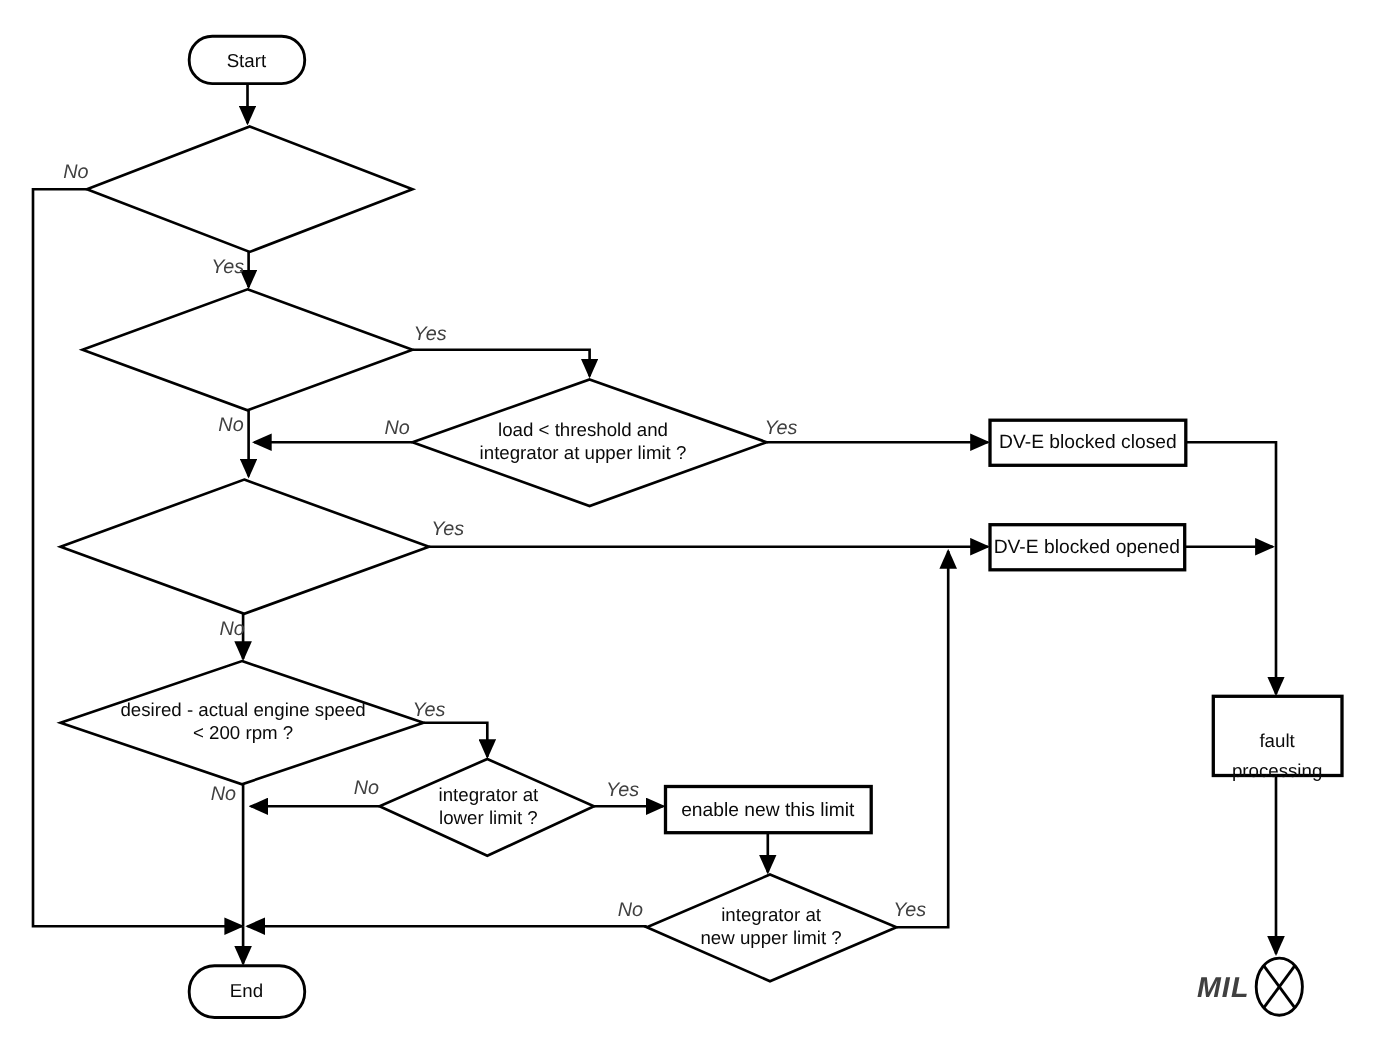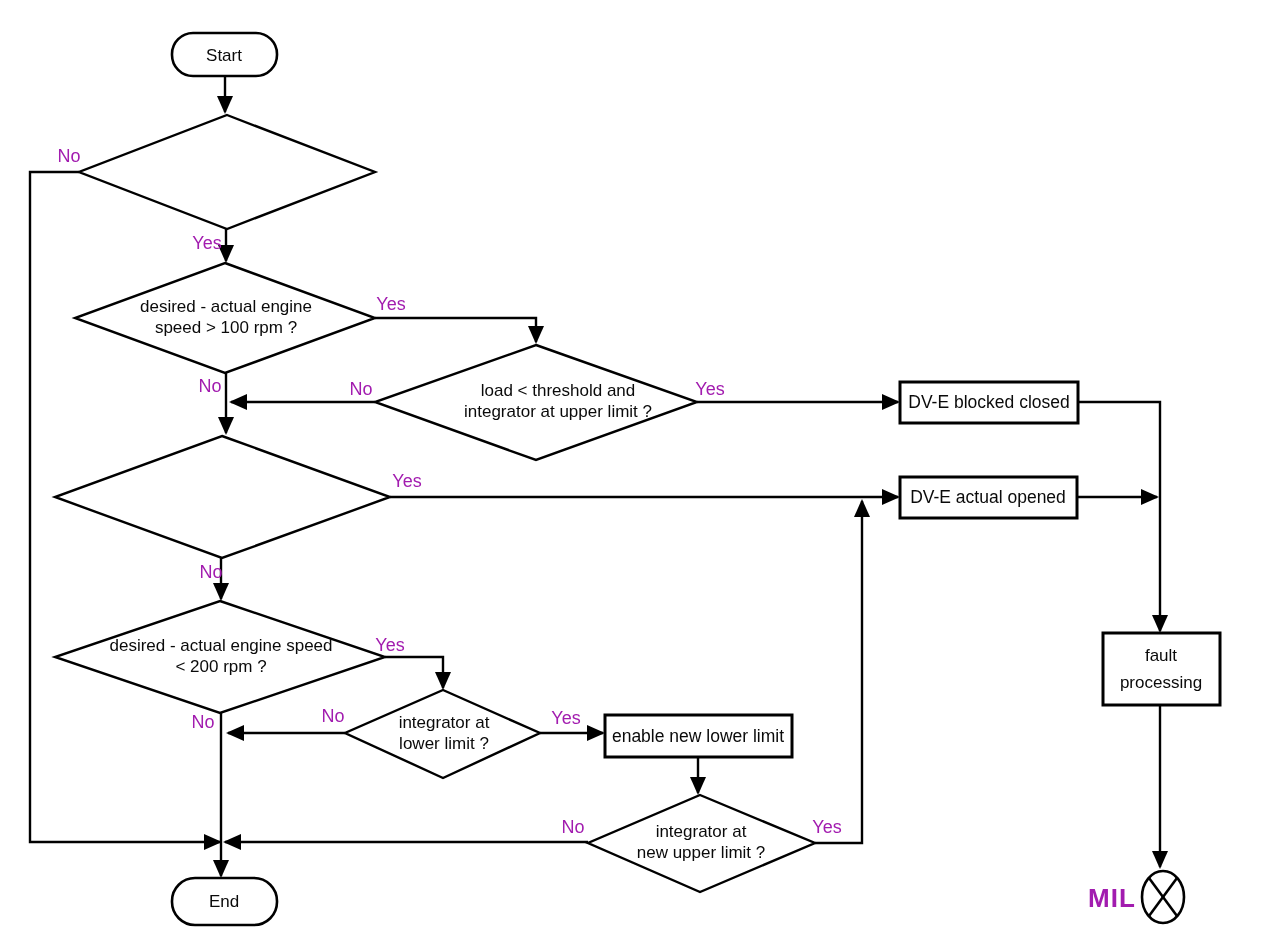--- a/index.html
+++ b/index.html
@@ -7,24 +7,24 @@
     position:relative;width:1262px;height:950px;background:#ffffff;
     font-family:"Liberation Sans",sans-serif;color:#0a0a0a;overflow:hidden;
   }
   .stage svg{position:absolute;left:0;top:0;}
   .lbl{
     position:absolute;transform:translate(-50%,-50%);
     white-space:pre;text-align:center;
     font-size:17px;line-height:21px;color:#0a0a0a;
   }
   .box-lbl{font-size:17.5px;}
-  .fault-lbl{line-height:27px;}
+  .fault-lbl{line-height:27px;margin-top:18px;}
   .elbl{
     position:absolute;transform:translate(-50%,-50%);
-    white-space:pre;font-size:18px;color:#a21caf;
+    white-space:pre;font-size:18px;color:#404040;font-style:italic;
   }
   .mil-lbl{font-weight:bold;font-size:26px;letter-spacing:1px;}
 </style>
 </head>
 <body>
 
 <div class="stage">
 
   <svg width="1264" height="950" viewBox="0 0 1264 950">
     <defs>
@@ -75,31 +75,29 @@
       <rect x="605" y="715" width="187" height="42" stroke-width="3"></rect>
       <rect x="1103" y="633" width="117" height="72" stroke-width="3"></rect>
 
       <ellipse cx="1163" cy="897" rx="21" ry="26" stroke-width="2.6"></ellipse>
       <line x1="1149" y1="878" x2="1177" y2="916" stroke-width="2.6"></line>
       <line x1="1177" y1="878" x2="1149" y2="916" stroke-width="2.6"></line>
     </g>
   </svg>
 
   <div class="lbl" style="left:224px;top:55px;">Start</div>
-  <div class="lbl" style="left:226px;top:317px;">desired - actual engine
-speed &gt; 100 rpm ?</div>
-  <div class="lbl" style="left:558px;top:401px;">load &lt; threshold and
+  <div class="lbl" style="left:530px;top:401px;">load &lt; threshold and
 integrator at upper limit ?</div>
   <div class="lbl box-lbl" style="left:989px;top:402px;">DV-E blocked closed</div>
-  <div class="lbl box-lbl" style="left:988px;top:497px;">DV-E actual opened</div>
+  <div class="lbl box-lbl" style="left:988px;top:497px;">DV-E blocked opened</div>
   <div class="lbl" style="left:221px;top:656px;">desired - actual engine speed
 &lt; 200 rpm ?</div>
   <div class="lbl" style="left:444px;top:733px;">integrator at
 lower limit ?</div>
-  <div class="lbl box-lbl" style="left:698px;top:736px;">enable new lower limit</div>
+  <div class="lbl box-lbl" style="left:698px;top:736px;">enable new this limit</div>
   <div class="lbl" style="left:701px;top:842px;">integrator at
 new upper limit ?</div>
   <div class="lbl fault-lbl" style="left:1161px;top:669px;">fault
 processing</div>
   <div class="lbl" style="left:224px;top:901px;">End</div>
   <div class="elbl mil-lbl" style="left:1112px;top:898px;">MIL</div>
 
   <div class="elbl" style="left:69px;top:156px;">No</div>
   <div class="elbl" style="left:207px;top:243px;">Yes</div>
   <div class="elbl" style="left:391px;top:304px;">Yes</div>

